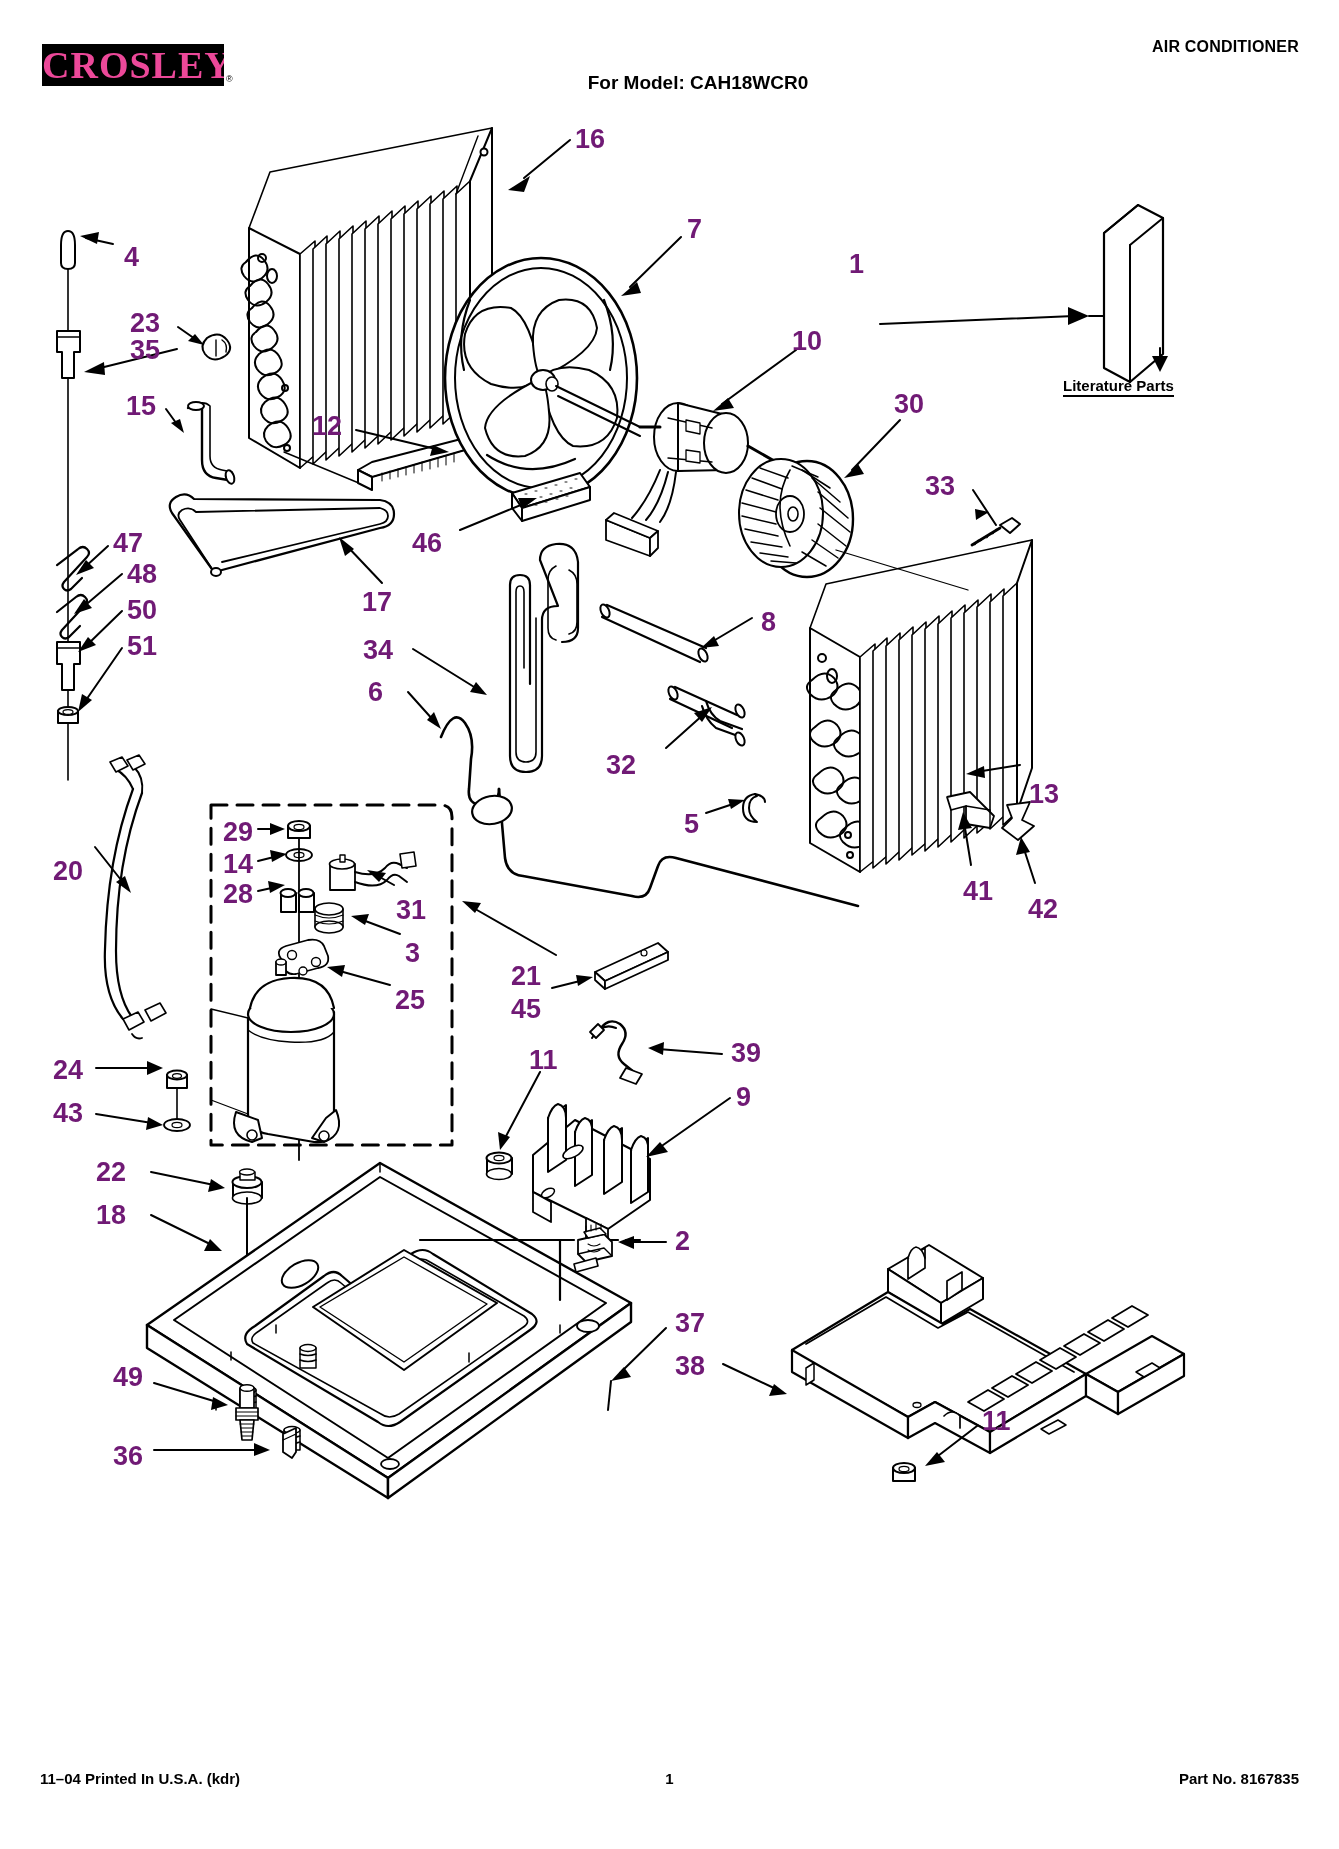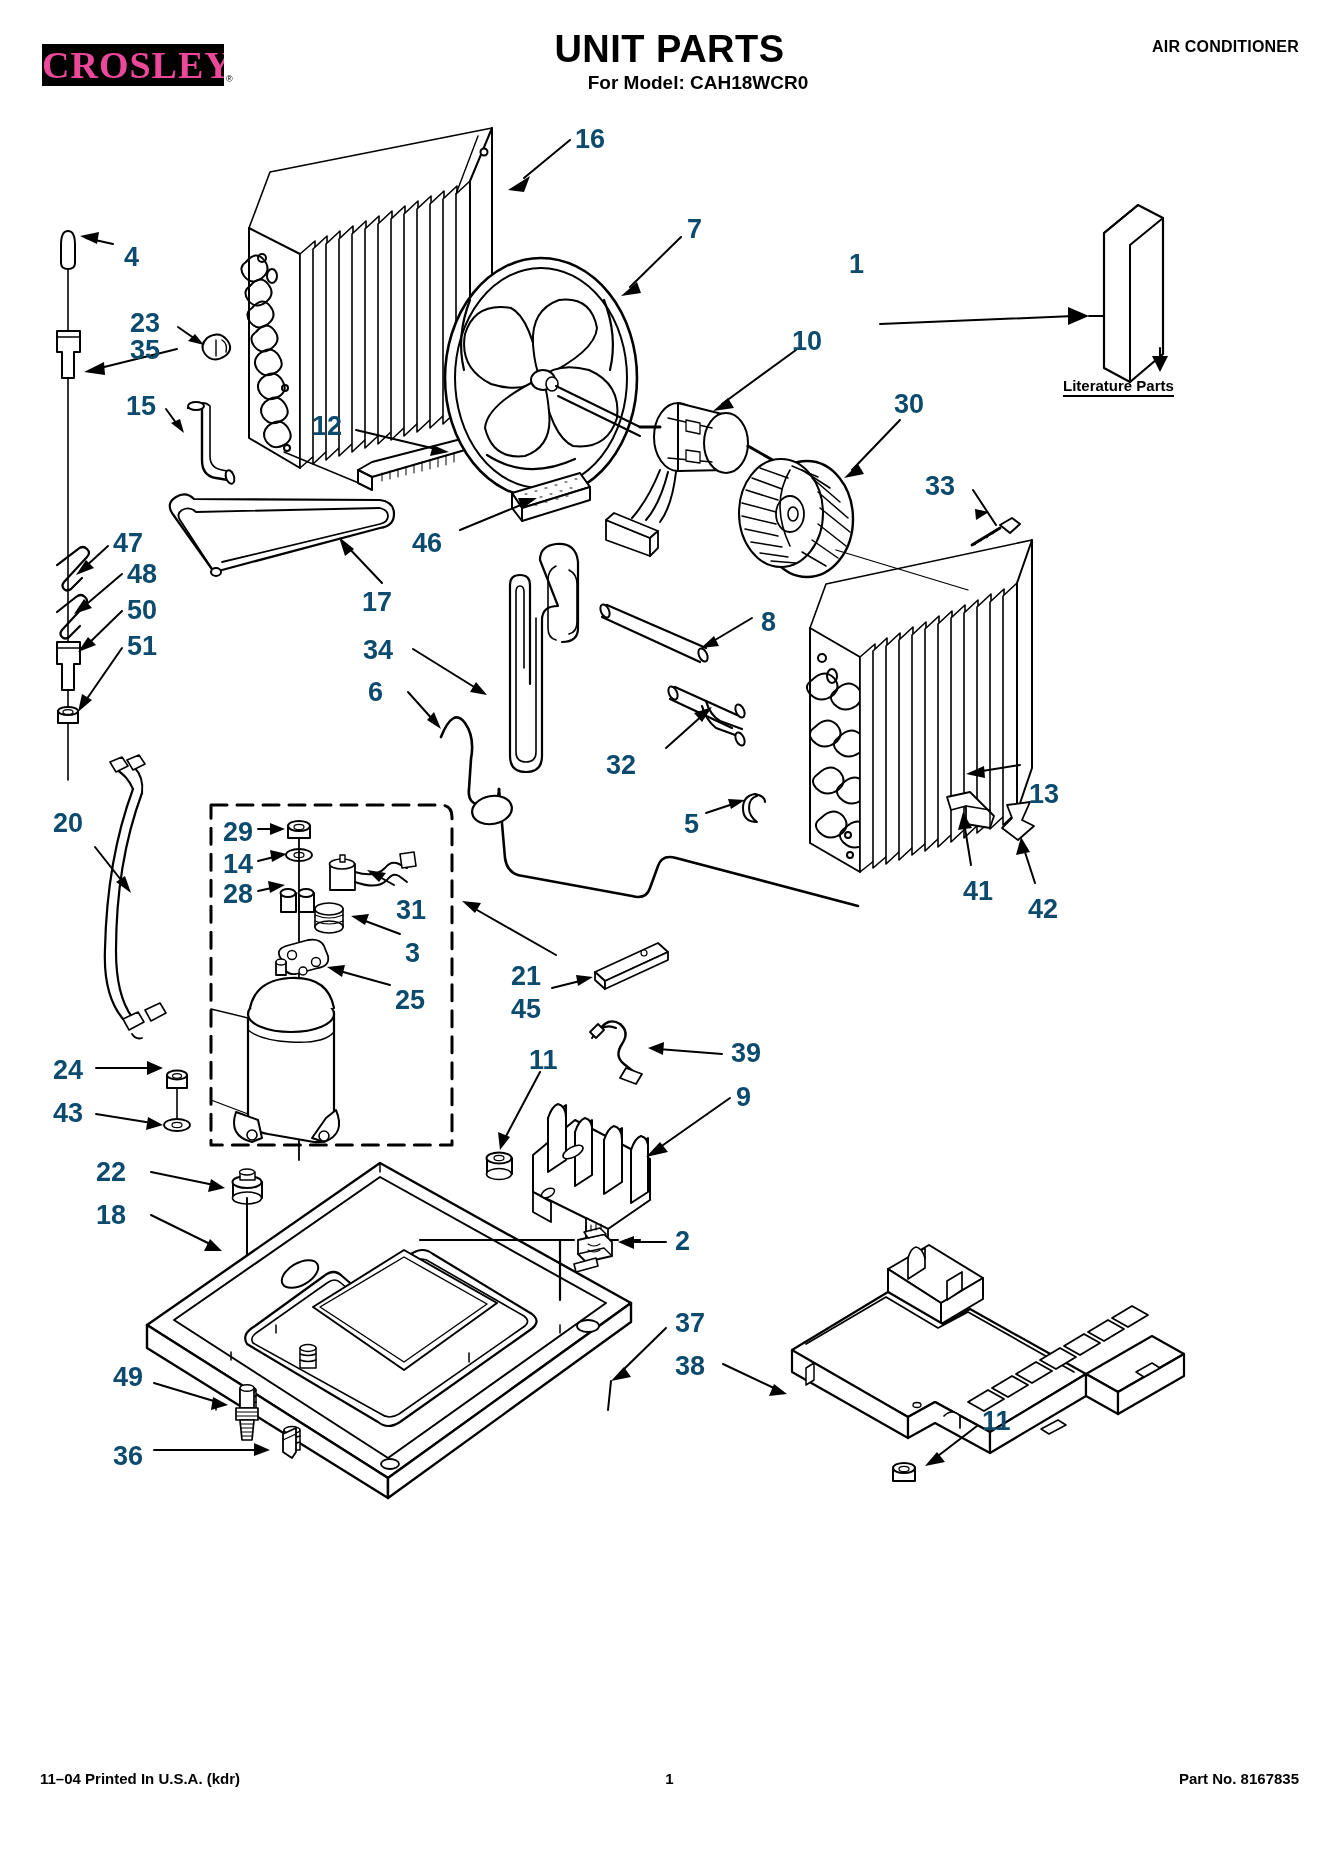--- a/index.html
+++ b/index.html
@@ -95,40 +95,39 @@
   #diagram svg { display: block; }
 
   
   .callout {
     position: absolute;
     font-family: "Liberation Sans", sans-serif;
     font-size: 27px;
     font-weight: bold;
     line-height: 1;
     white-space: nowrap;
-    color: #0c4a6e;
+    color: #701a75;
   }
   .lit-label {
     position: absolute;
     font-size: 15px;
     font-weight: bold;
     white-space: nowrap;
     border-bottom: 2px solid #000000;
     padding-bottom: 1px;
   }
 </style>
 </head>
 <body>
 
 <div id="page">
 
   <div id="header">
     <div id="brand-logo">CROSLEY</div>
     <div id="brand-reg">®</div>
-    <div id="doc-title">UNIT PARTS</div>
     <div id="doc-subtitle">For Model: CAH18WCR0</div>
     <div id="doc-category">AIR CONDITIONER</div>
   </div>
 
   <div id="diagram">
     <svg width="1339" height="1849" viewBox="0 0 1339 1849" xmlns="http://www.w3.org/2000/svg" fill="none" stroke="#000" stroke-width="2" stroke-linejoin="round" stroke-linecap="round">
 
       <g>
 
         <path d="M249,228 L249,438 L300,468 L300,254 Z" fill="#fff"></path>
@@ -940,21 +939,21 @@
       <div class="callout" style="left: 127px; top: 561px;">48</div>
       <div class="callout" style="left: 127px; top: 597px;">50</div>
       <div class="callout" style="left: 127px; top: 633px;">51</div>
       <div class="callout" style="left: 362px; top: 589px;">17</div>
       <div class="callout" style="left: 761px; top: 609px;">8</div>
       <div class="callout" style="left: 363px; top: 637px;">34</div>
       <div class="callout" style="left: 368px; top: 679px;">6</div>
       <div class="callout" style="left: 606px; top: 752px;">32</div>
       <div class="callout" style="left: 1029px; top: 751px; margin-top: 30px;">13</div>
       <div class="callout" style="left: 684px; top: 811px;">5</div>
-      <div class="callout" style="left: 53px; top: 810px; text-align: right;">20</div>
+      <div class="callout" style="left: 53px; top: 858px; text-align: right;">20</div>
       <div class="callout" style="left: 223px; top: 819px;">29</div>
       <div class="callout" style="left: 223px; top: 851px;">14</div>
       <div class="callout" style="left: 223px; top: 881px;">28</div>
       <div class="callout" style="left: 396px; top: 897px;">31</div>
       <div class="callout" style="left: 963px; top: 878px;">41</div>
       <div class="callout" style="left: 1028px; top: 896px;">42</div>
       <div class="callout" style="left: 405px; top: 940px;">3</div>
       <div class="callout" style="left: 395px; top: 987px;">25</div>
       <div class="callout" style="left: 511px; top: 963px;">21</div>
       <div class="callout" style="left: 511px; top: 996px;">45</div>

